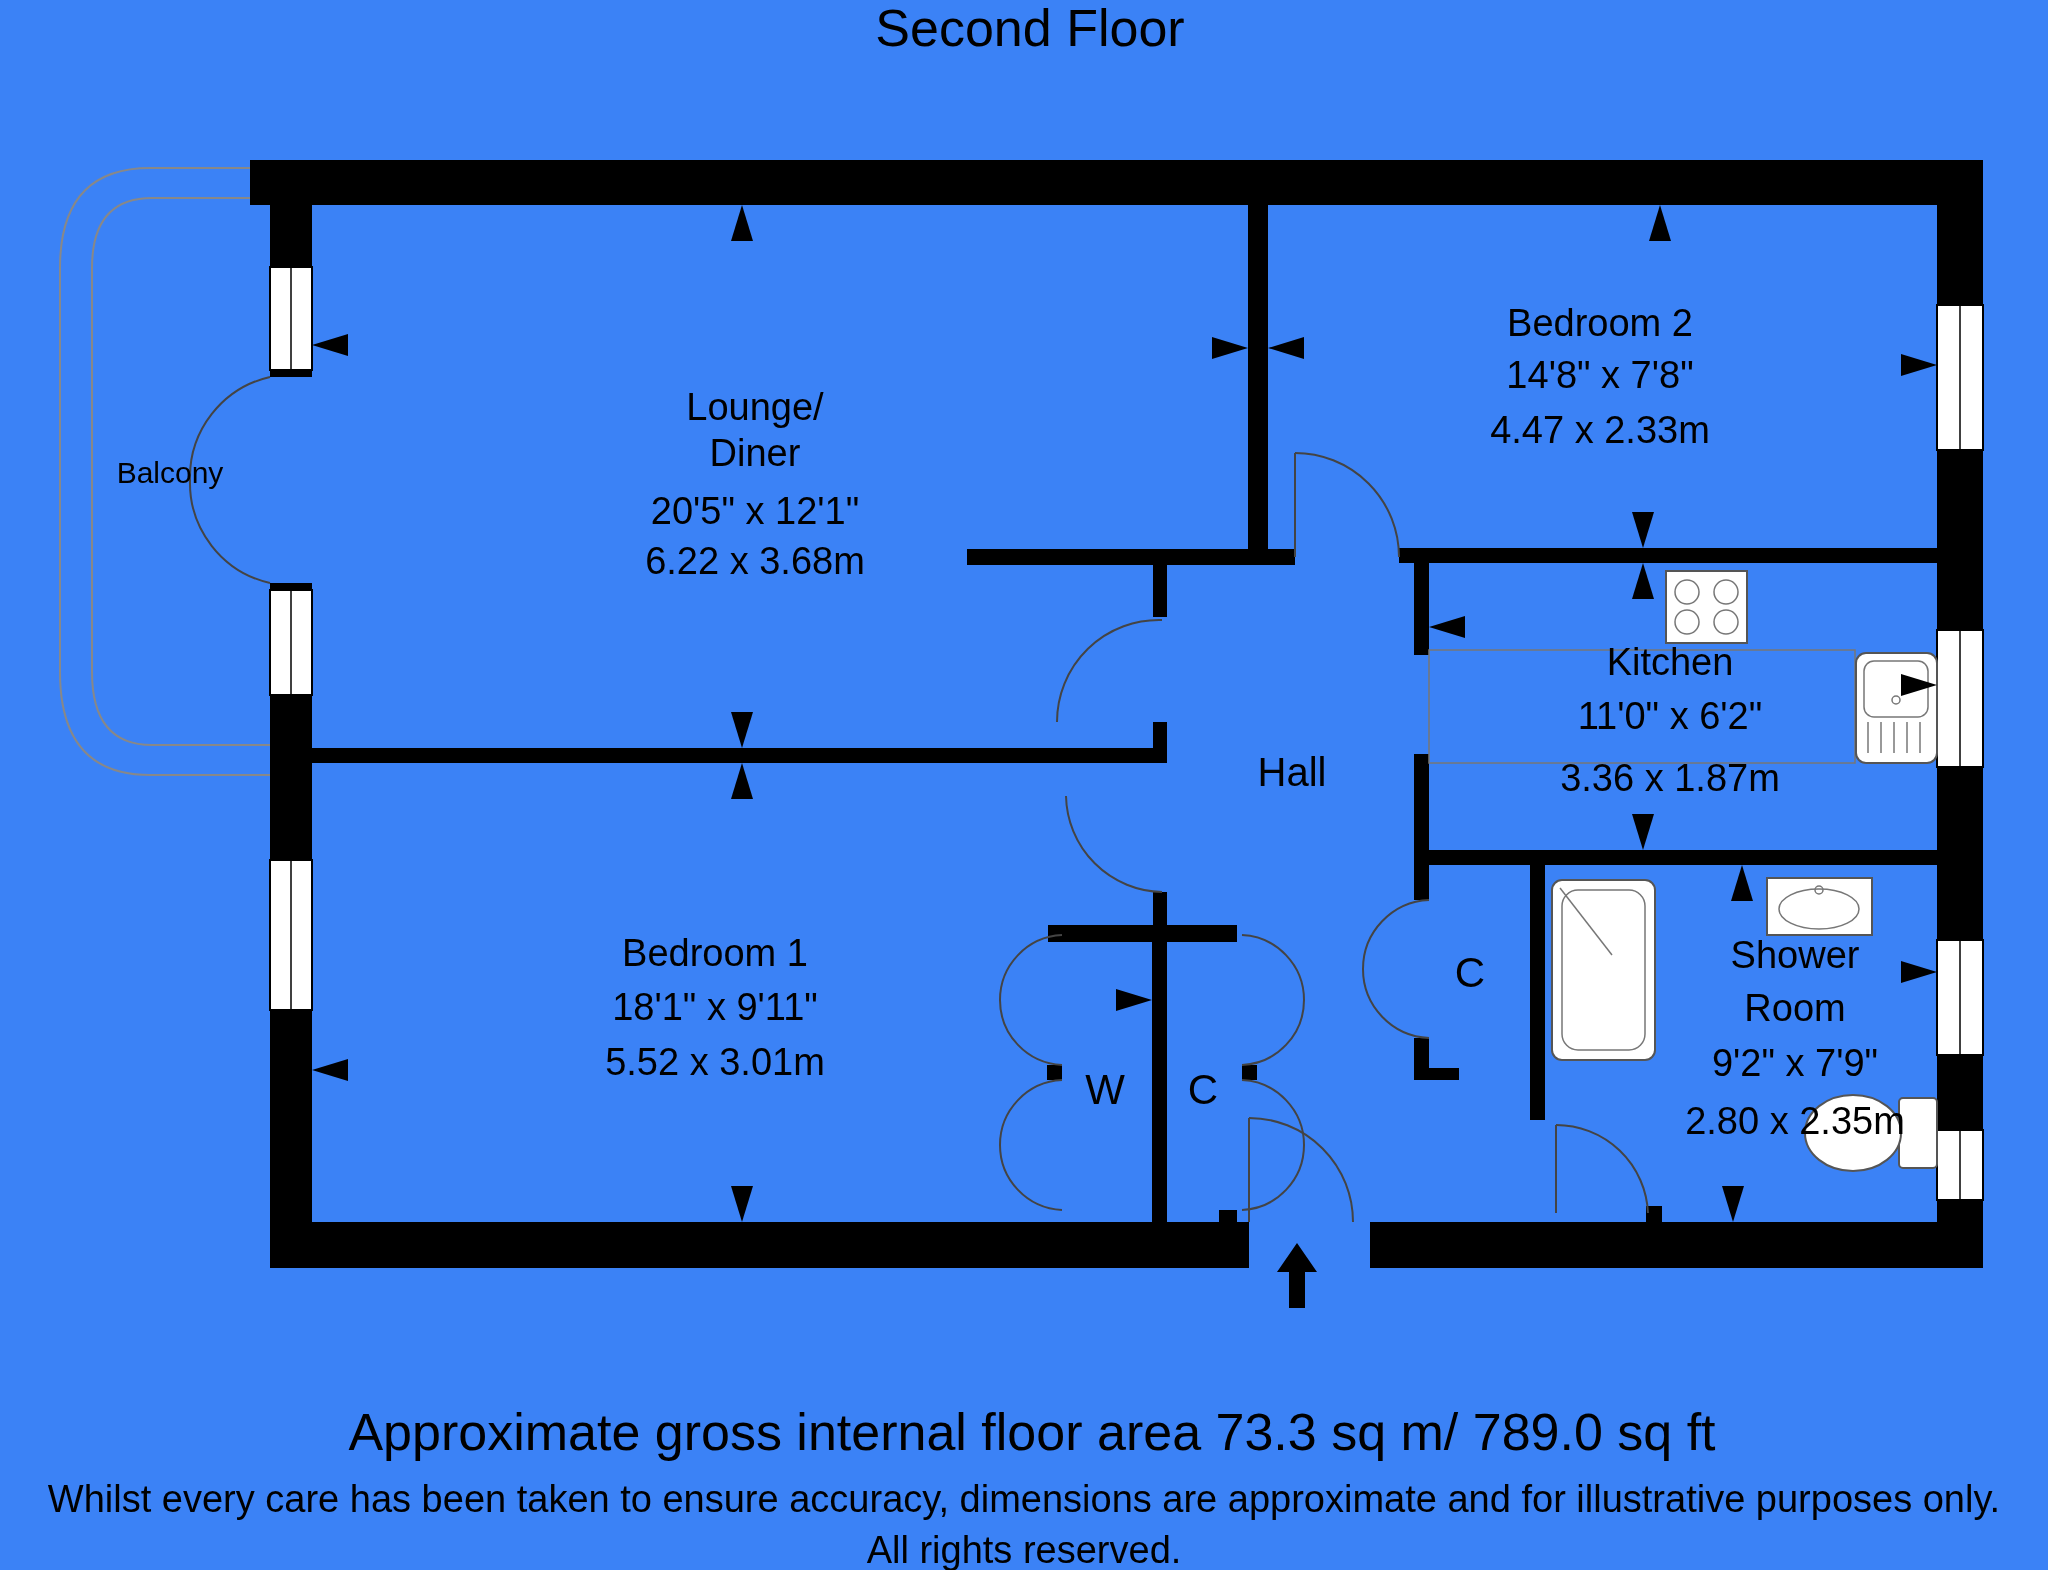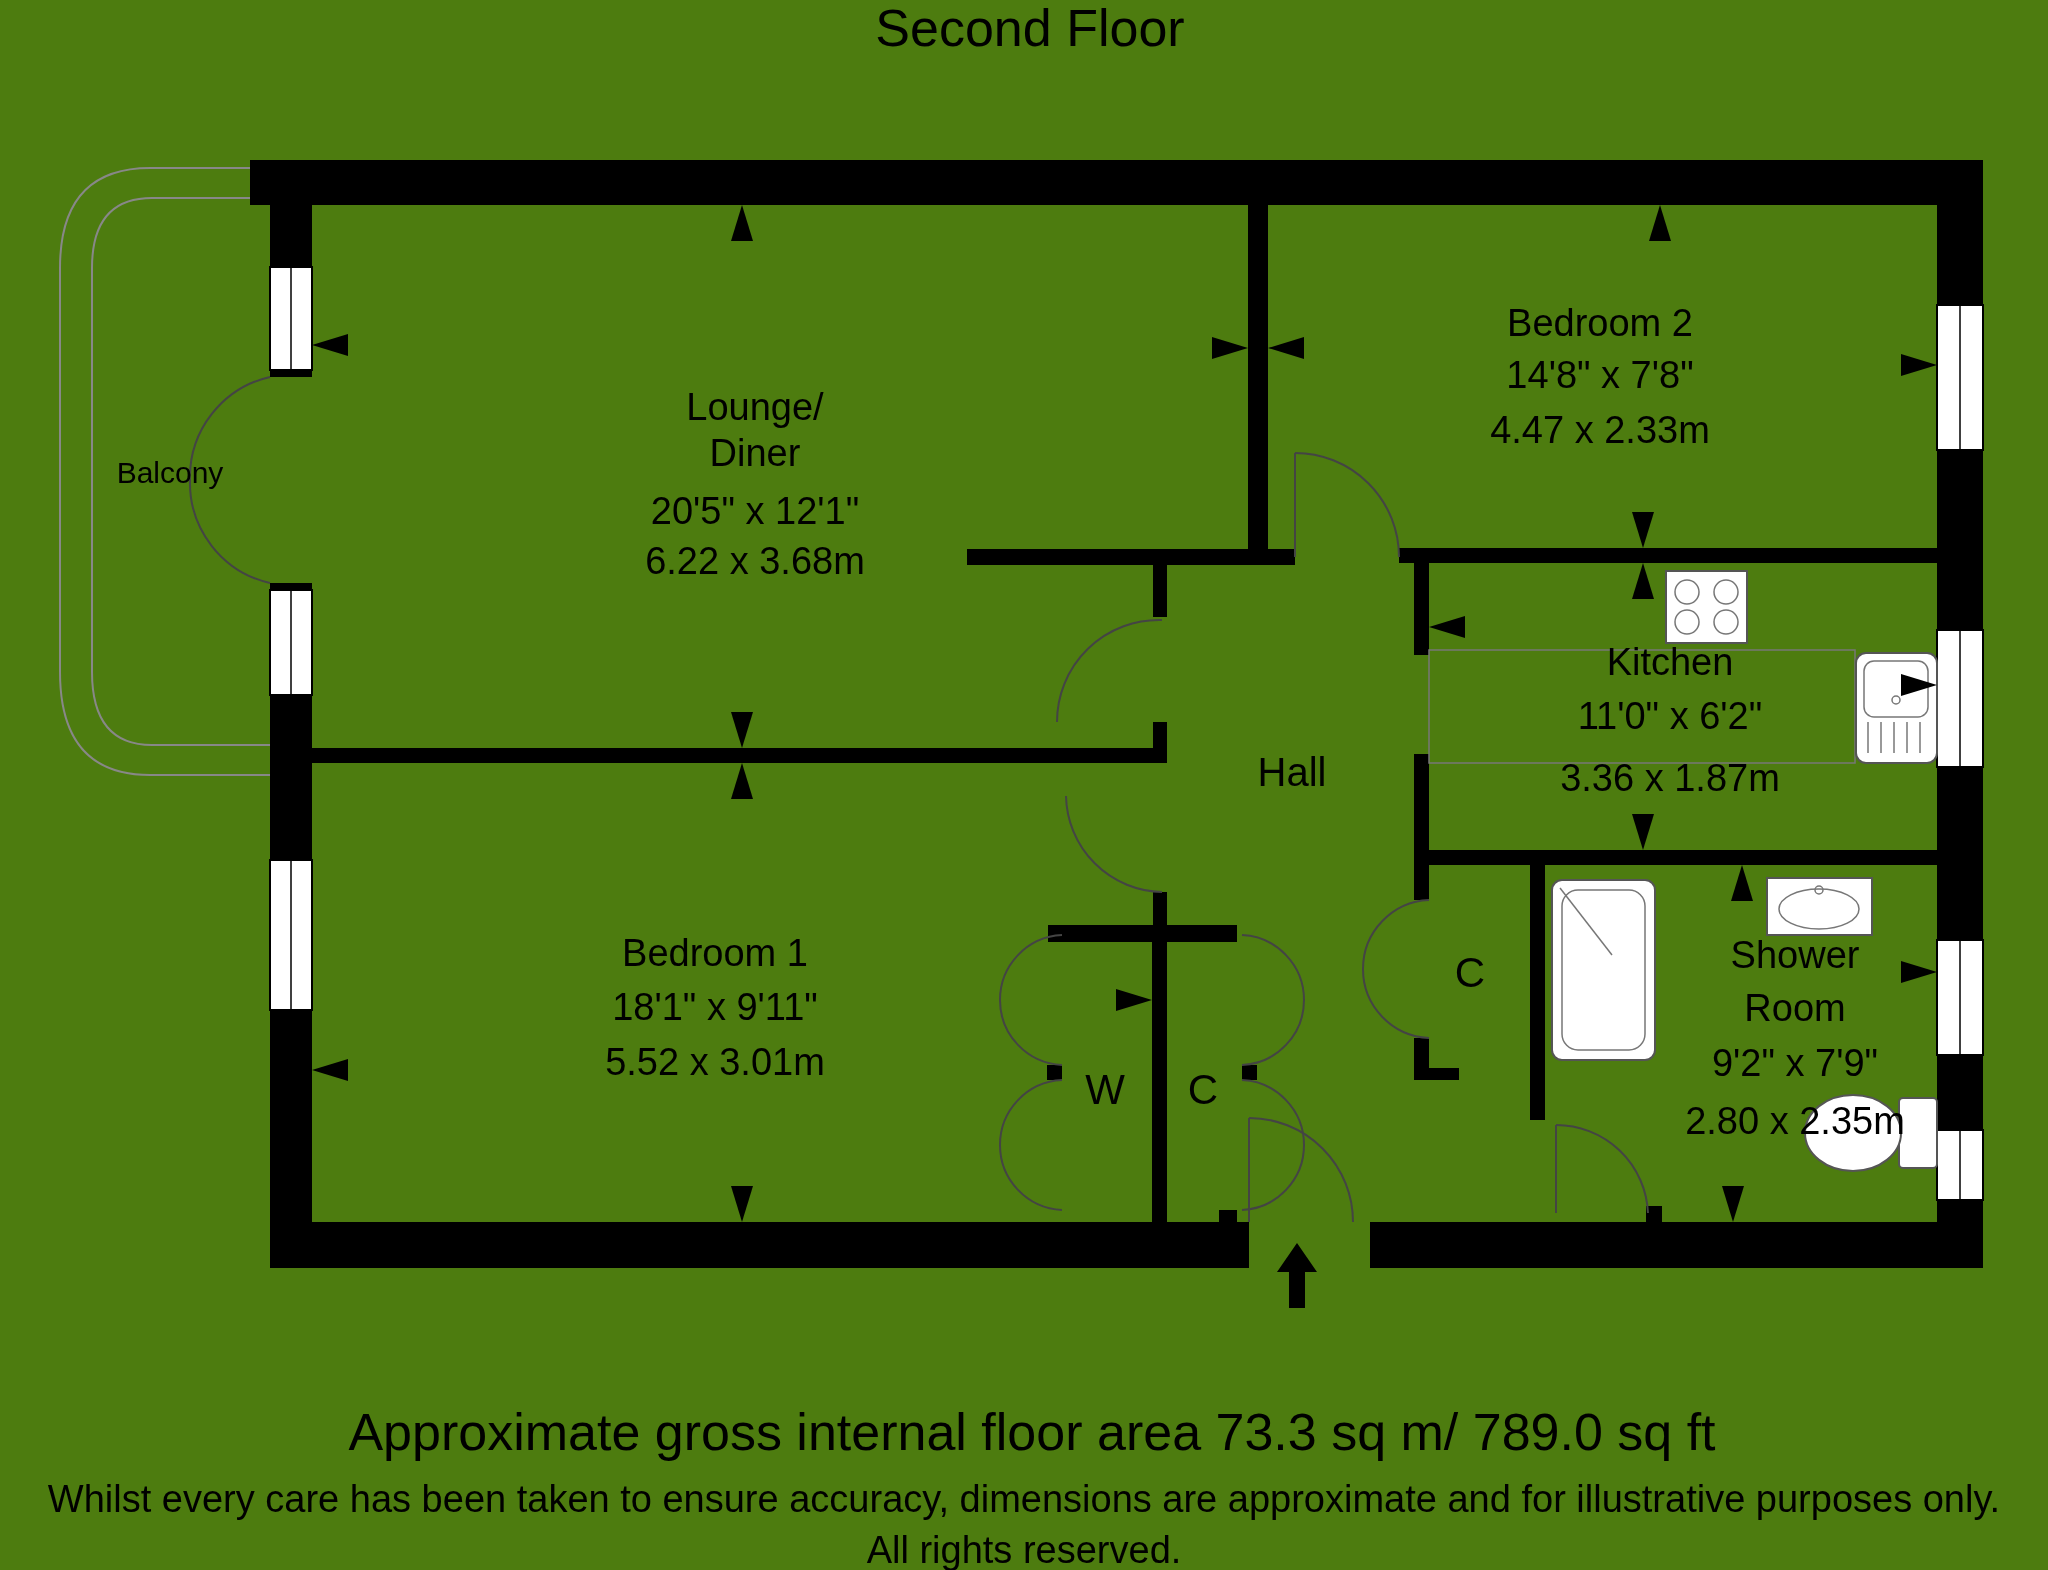--- a/index.html
+++ b/index.html
@@ -1,16 +1,16 @@
 <!DOCTYPE html>
 <html><head>
 <meta charset="utf-8">
 <style>
   html,body{margin:0;padding:0;background:#fff;}
-  .page{position:relative;width:2048px;height:1570px;background:#4d7c0f;overflow:hidden;}
+  .page{position:relative;width:2048px;height:1570px;background:#3b82f6;overflow:hidden;}
   svg{display:block;}
   text{font-family:"Liberation Sans","DejaVu Sans",sans-serif;fill:#000;}
   .t52{font-size:52px;}
   .t38{font-size:38px;}
   .t40{font-size:40px;}
   .t42{font-size:42px;}
   .t30{font-size:30px;}
   .wall{fill:#000;stroke:none;}
   .win{fill:#fff;stroke:#000;stroke-width:2;}
   .winline{stroke:#000;stroke-width:1.5;}

